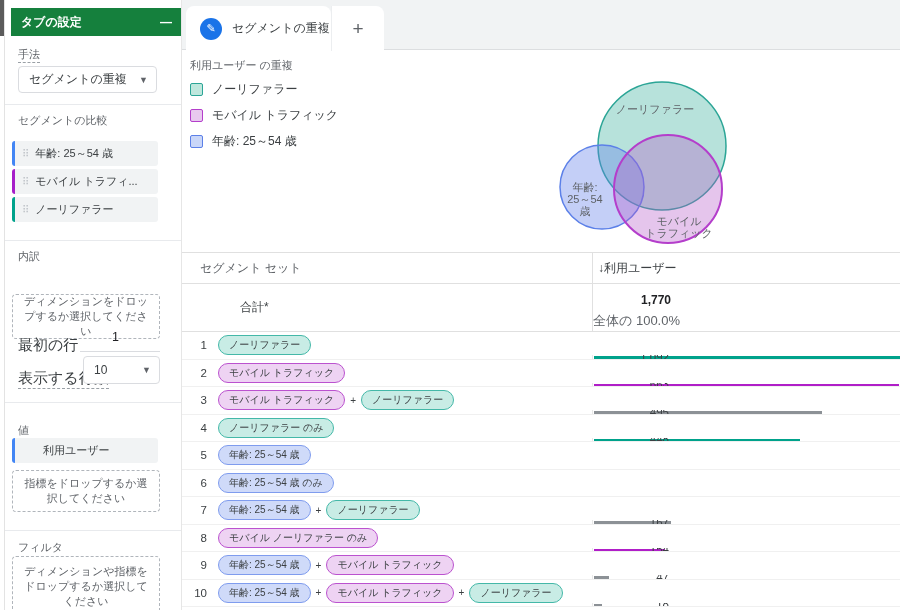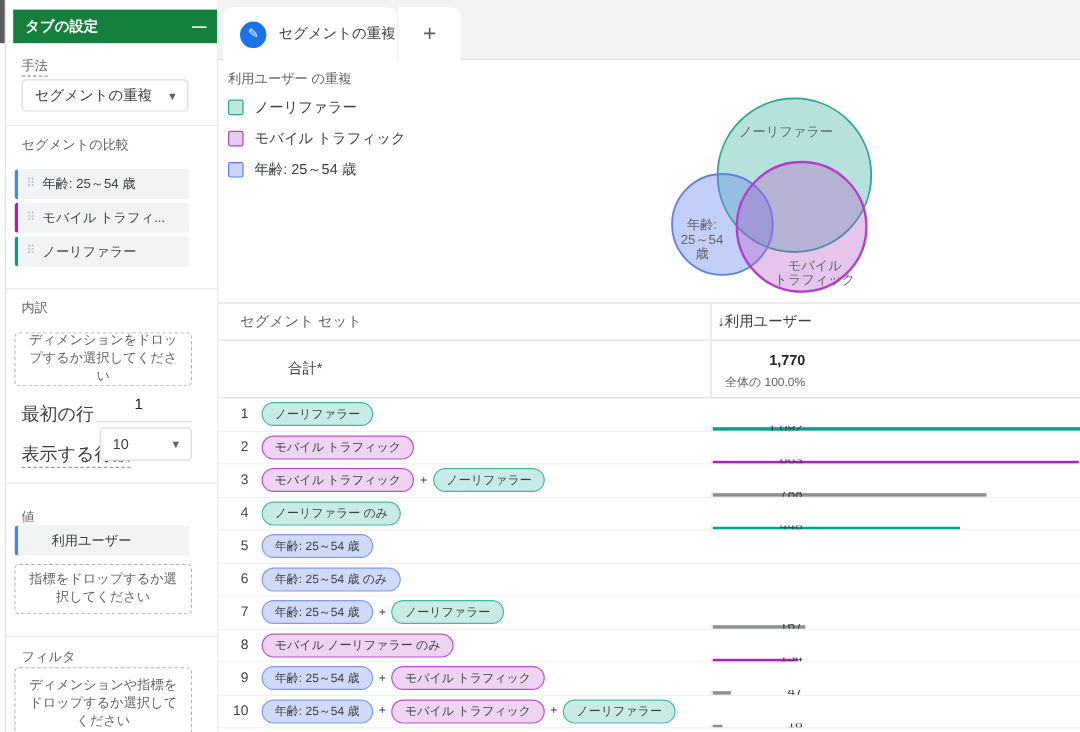--- a/index.html
+++ b/index.html
@@ -63,21 +63,21 @@
   #table { position:absolute; left:182px; top:252px; width:718px; border-top:1px solid #e0e0e0; }
   .t-header { display:flex; height:31px; border-bottom:1px solid #e0e0e0; align-items:center; }
   .t-header .hc-seg { width:410px; padding-left:18px; font-size:12px; color:#5f6368; }
   .t-header .hc-val { flex:1; border-left:1px solid #e0e0e0; height:100%; display:flex; align-items:center;
                       padding-left:5px; font-size:12px; color:#3c4043; }
   .t-total { display:flex; height:48px; border-bottom:1px solid #e0e0e0; }
   .t-total .tc-seg { width:410px; display:flex; align-items:center; padding-left:58px; font-size:12px; color:#3c4043; }
   .t-total .tc-val { flex:1; border-left:1px solid #e0e0e0; position:relative; }
   .total-num { position:absolute; left:0; top:9px; width:78px; text-align:right; font-size:12px;
                font-weight:bold; color:#202124; }
-  .total-share { position:absolute; left:0; top:28px; width:78px; text-align:right; font-size:10px;
+  .total-share { position:absolute; left:0; top:28px; width:78px; text-align:right; font-size:13px;
                  color:#5f6368; white-space:nowrap; }
   .t-row { display:flex; height:27.5px; border-bottom:1px solid #f0f0f0; }
   .t-row .rc-seg { width:410px; display:flex; align-items:center; }
   .t-row .rc-num { width:25px; text-align:right; font-size:11.5px; color:#3c4043; flex:none; }
   .t-row .rc-chips { display:flex; align-items:center; margin-left:11px; }
   .chip { border-radius:10px; padding:2px 10px; font-size:10px; color:#3c4043; white-space:nowrap;
           border:1.5px solid; }
   .chip-plus { font-size:10px; color:#3c4043; margin:0 5px; }
   .t-row .rc-val { flex:1; border-left:1px solid #e8e8e8; position:relative; overflow:hidden;margin-top:23px; }
   .vbar { position:absolute; left:1px; top:1px; bottom:1px; background:#ebebeb; border-bottom:3px solid #999; }
@@ -118,21 +118,21 @@
           <span class="lbl">モバイル トラフィ...</span>
         </div>
         <div class="side-chip" style="top: 197px; border-left-color: rgb(0, 162, 139);">
           <span class="dots">⠿</span>
           <span class="lbl">ノーリファラー</span>
         </div>
       </div>
 
     <div class="divider" style="top:240px;"></div>
     <div class="sb-label" style="top:249px;">内訳</div>
-    <div class="dropzone" style="top:277px; height:45px;">ディメンションをドロップするか選択してください</div>
+    <div class="dropzone" style="top:294px; height:45px;">ディメンションをドロップするか選択してください</div>
 
     <div class="sb-label-dark" style="top:336px;">最初の行</div>
     <div class="underline-input" style="left:75px; top:330px; width:80px;">1</div>
 
     <div class="sb-label-dark" style="top:369px;">
       <span class="dashed-u">表示する行数</span>
     </div>
     <div class="select-box" style="left:78px; top:356px; width:77px; height:28px;">
       <span>10</span>
       <span class="caret">▼</span>
@@ -235,21 +235,21 @@
           <div class="rc-seg">
             <span class="rc-num">3</span>
             <span class="rc-chips">
               <span class="chip" style="background: rgb(238, 211, 243); border-color: rgb(187, 82, 207);">モバイル トラフィック</span>
               <span class="chip-plus">+</span>
               <span class="chip" style="background: rgb(200, 236, 229); border-color: rgb(68, 184, 168);">ノーリファラー</span>
             </span>
           </div>
           <div class="rc-val">
             <div class="vbar" style="width: 228px; border-bottom-color: rgb(140, 145, 150);"></div>
-            <span class="vnum">788</span>
+            <span class="vnum">495</span>
           </div>
         </div>
         <div class="t-row">
           <div class="rc-seg">
             <span class="rc-num">4</span>
             <span class="rc-chips">
               <span class="chip" style="background: rgb(200, 236, 229); border-color: rgb(68, 184, 168);">ノーリファラー のみ</span>
             </span>
           </div>
           <div class="rc-val">

